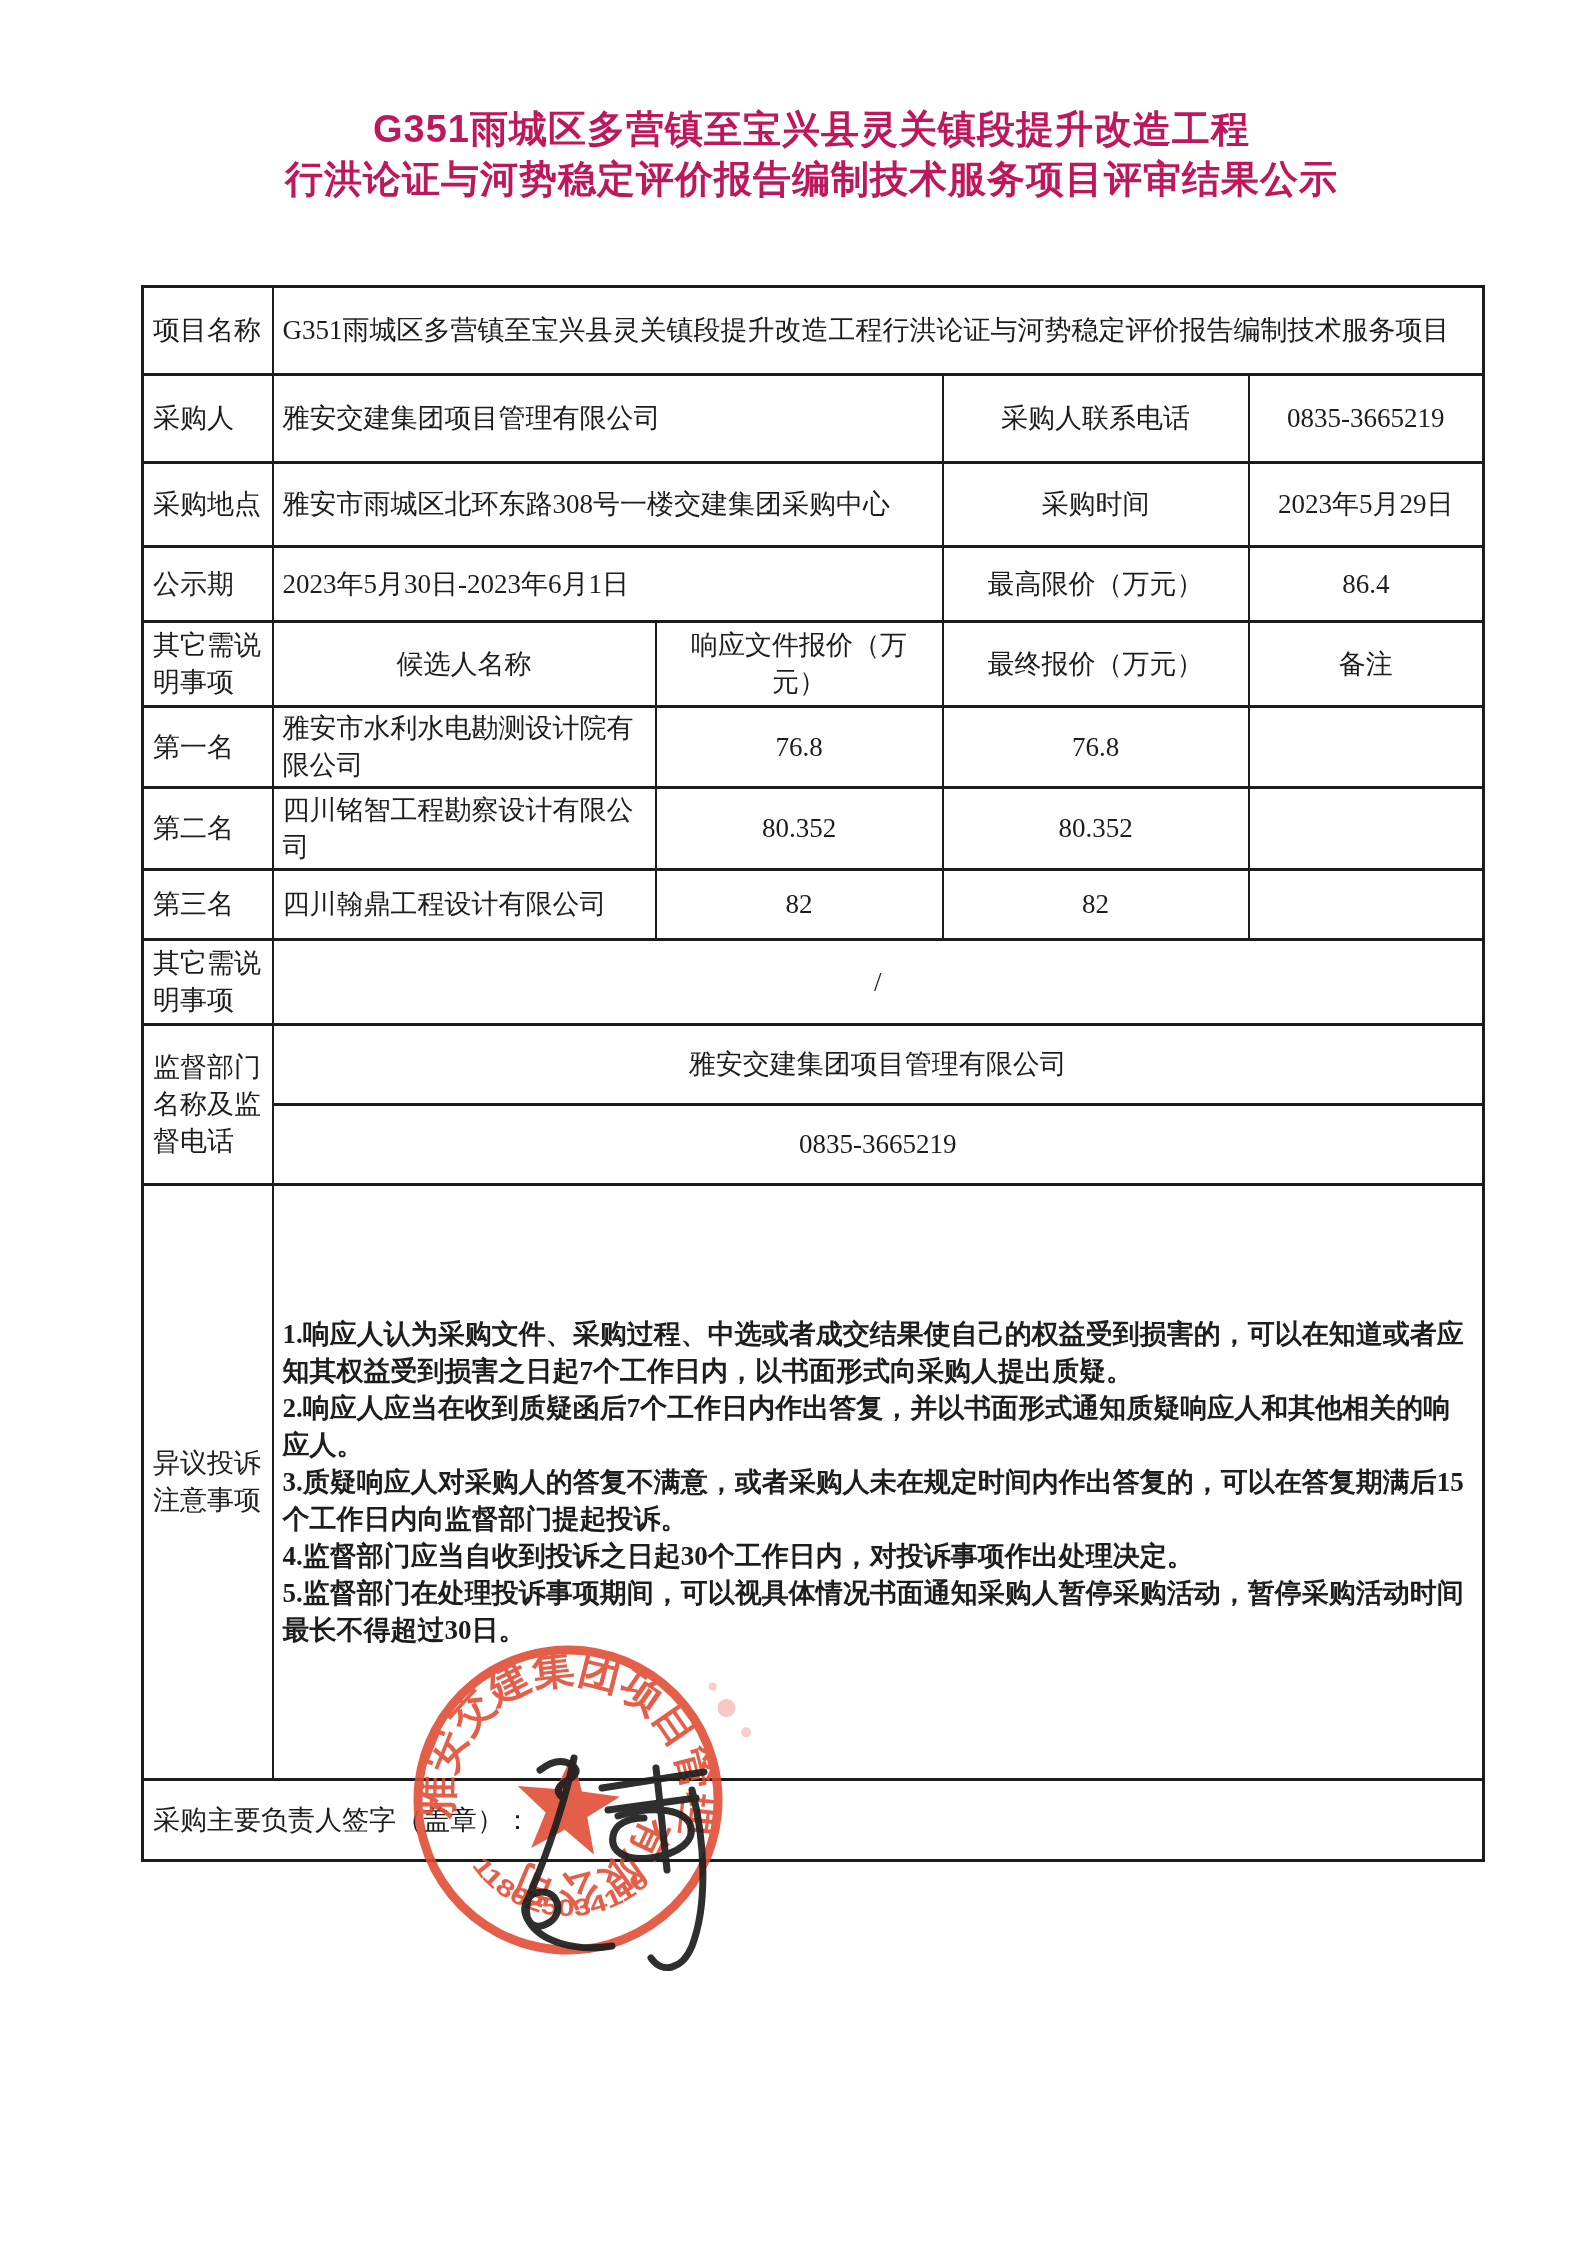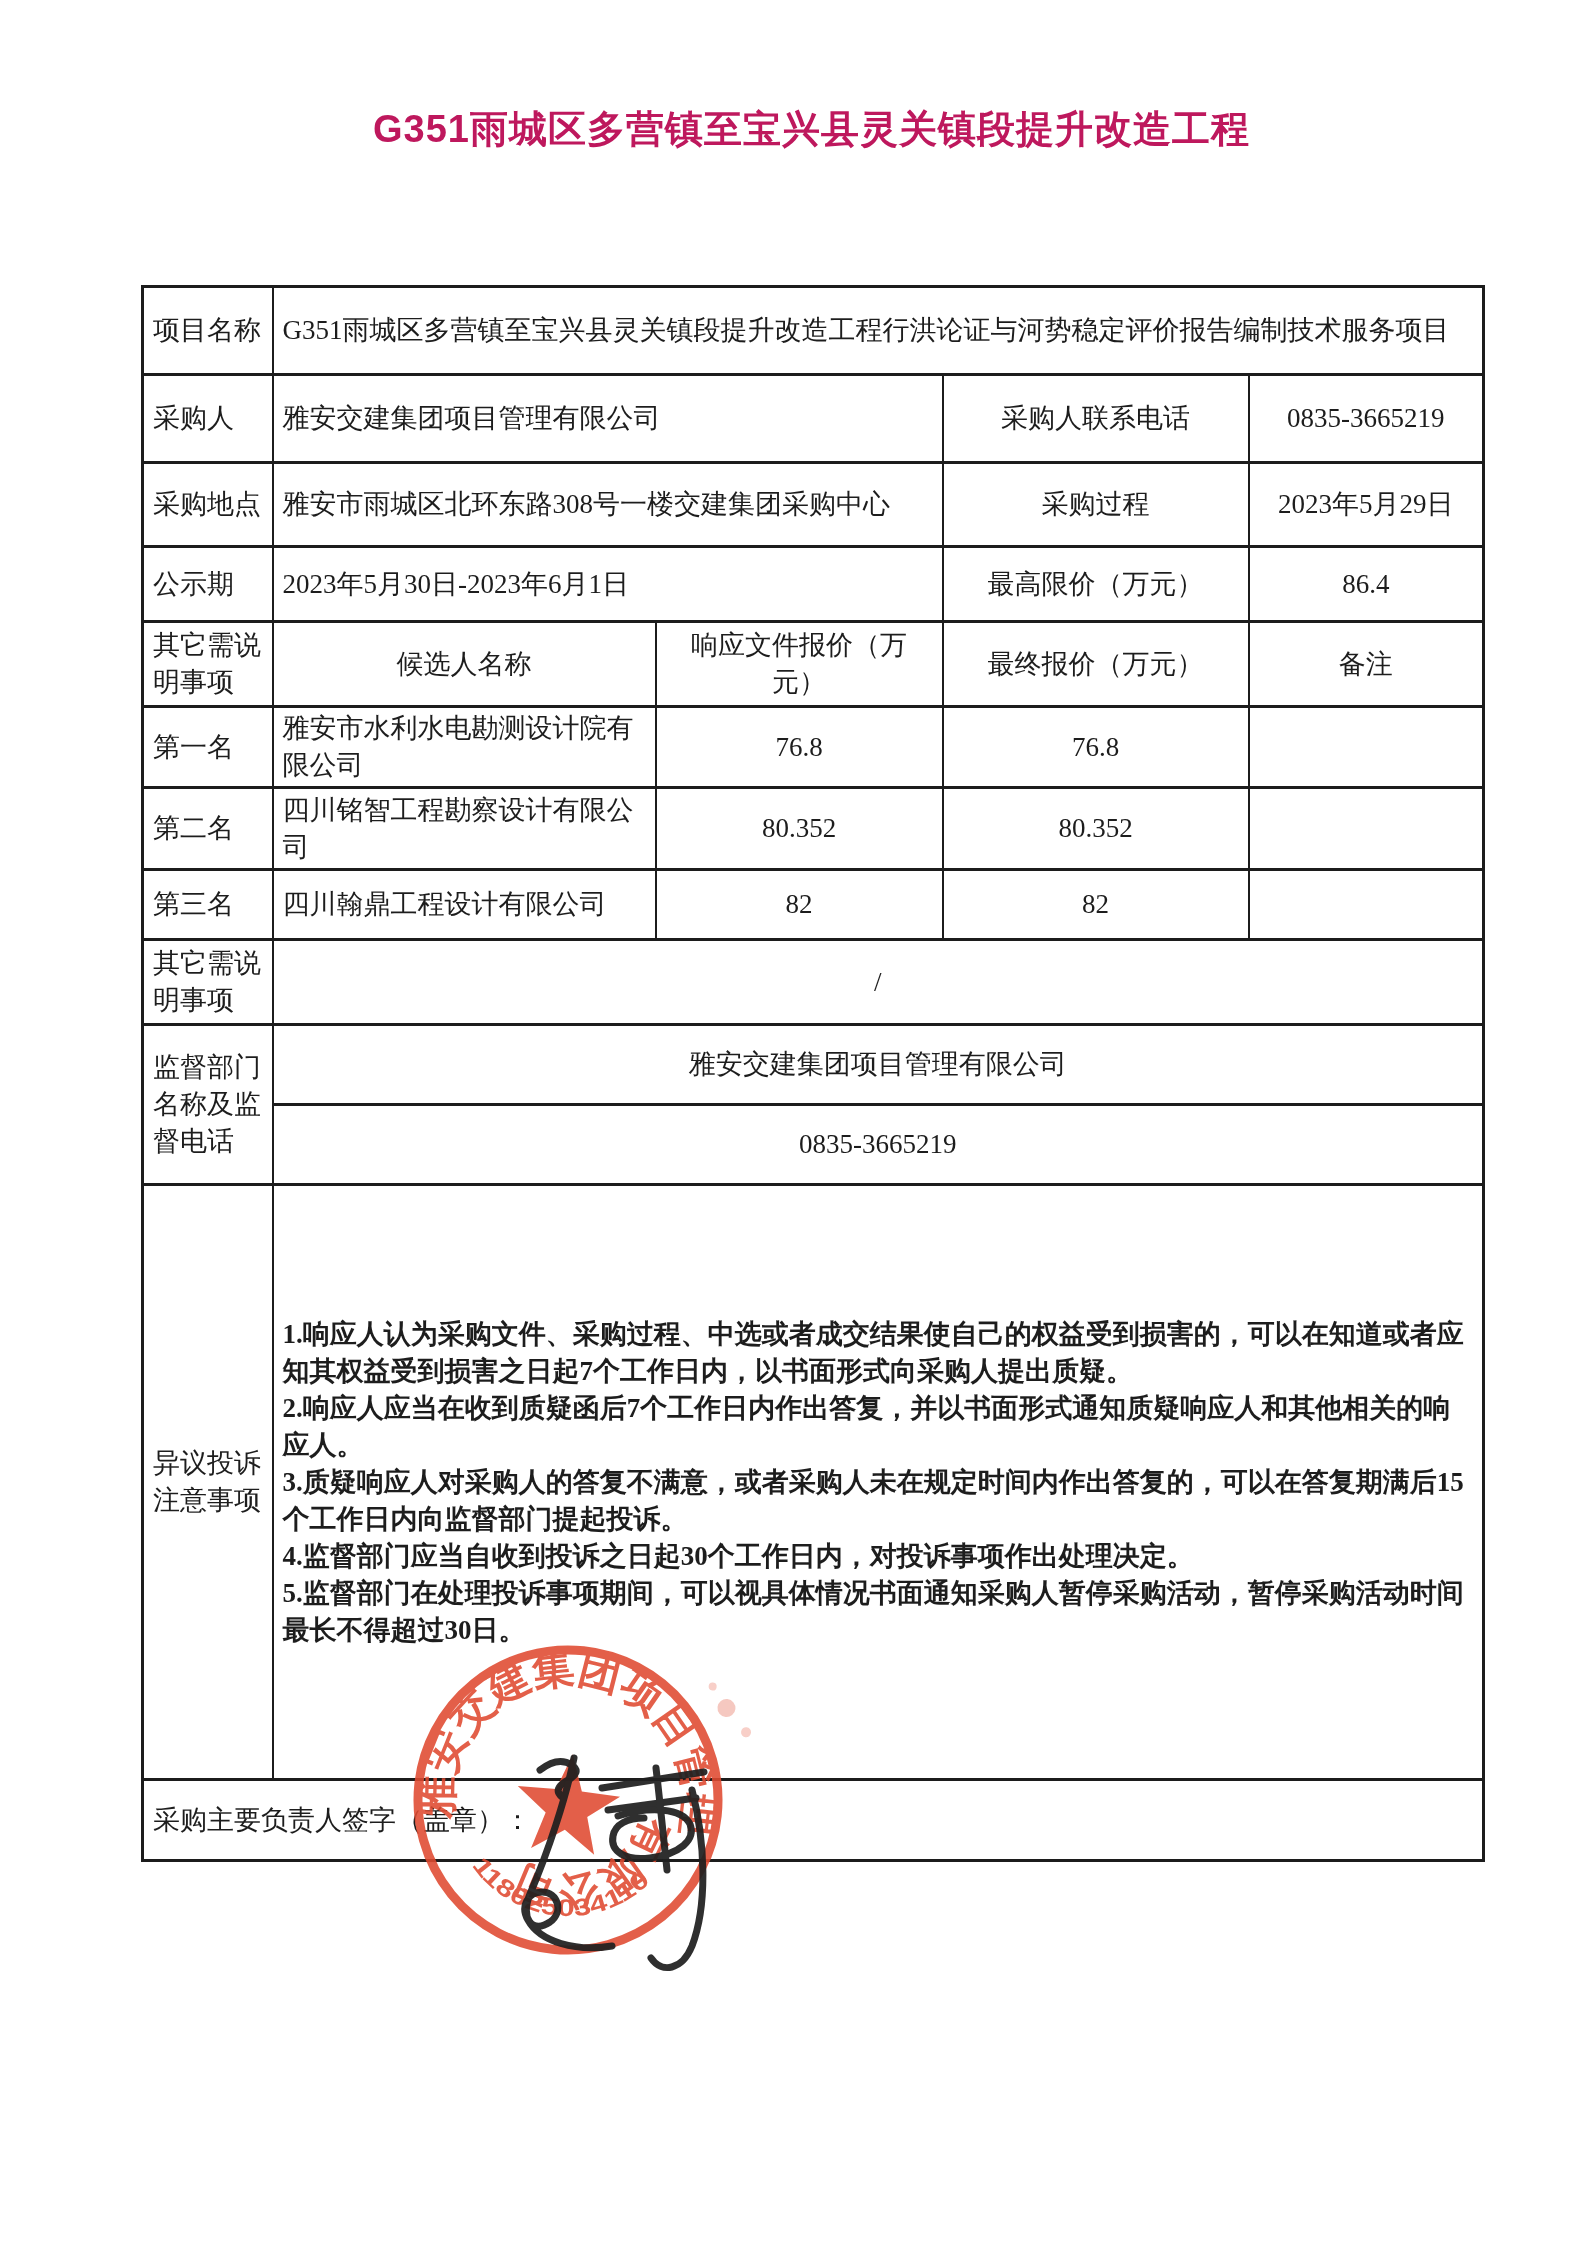--- a/index.html
+++ b/index.html
@@ -20,20 +20,21 @@
   .obj p{margin:0;}
   .seal-layer{position:absolute;left:350px;top:1600px;width:480px;height:500px;pointer-events:none;}
 </style>
 </head>
 <body>
 
 <div class="page">
 
   <div class="doc-title">
     <div>G351雨城区多营镇至宝兴县灵关镇段提升改造工程</div>
+    <div>行洪论证与河势稳定评价报告编制技术服务项目评审结果公示</div>
   </div>
 
   <table class="notice">
     <colgroup>
       <col style="width:130px">
         <col style="width:383px">
         <col style="width:287px">
       <col style="width:306px">
         <col style="width:235px">
     </colgroup>
@@ -49,21 +50,21 @@
       <td colspan="2">雅安交建集团项目管理有限公司</td>
       <td class="c">采购人联系电话</td>
       <td class="c">0835-3665219</td>
     </tr>
 
     <tr style="height:84px">
       <td class="lab">采购地点</td>
       <td colspan="2">
         <div class="loc-wrap">雅安市雨城区北环东路308号一楼交建集团采购中心</div>
       </td>
-      <td class="c">采购过程</td>
+      <td class="c">采购时间</td>
       <td class="c">2023年5月29日</td>
     </tr>
 
     <tr style="height:75px">
       <td class="lab">公示期</td>
       <td colspan="2">2023年5月30日-2023年6月1日</td>
       <td class="c">最高限价（万元）</td>
       <td class="c">86.4</td>
     </tr>
 

